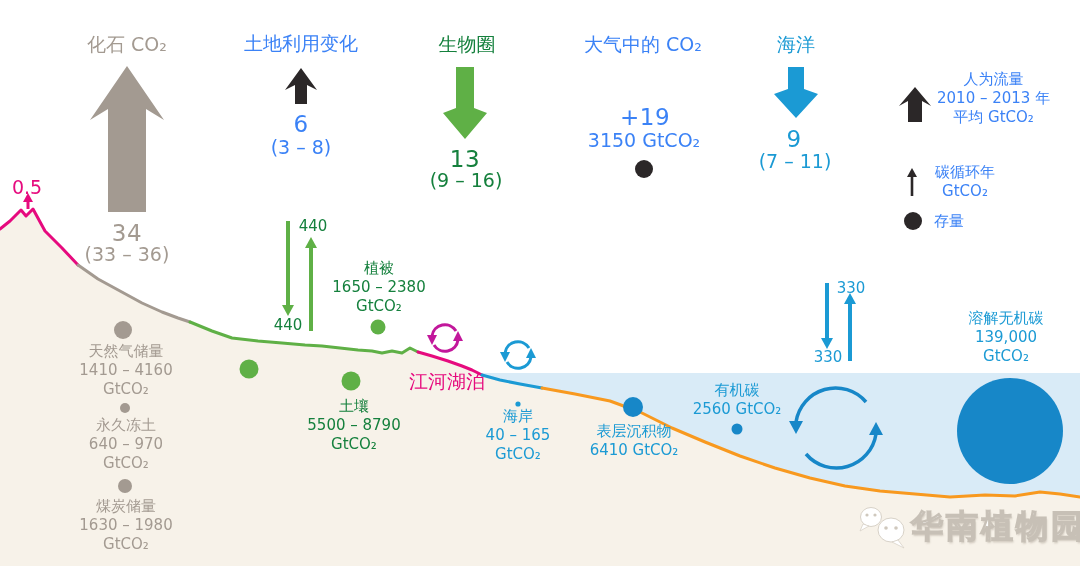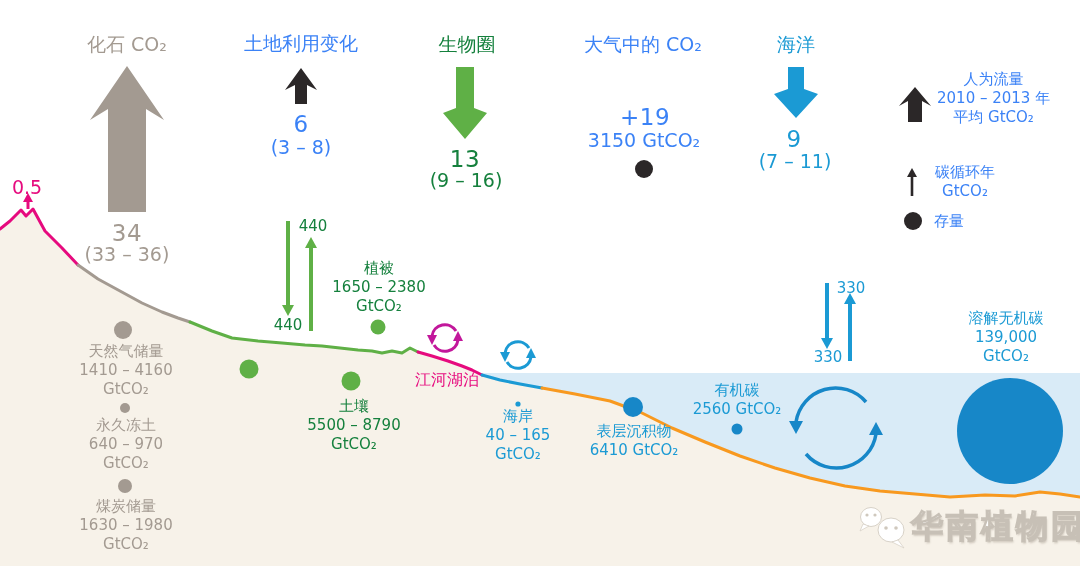--- a/index.html
+++ b/index.html
@@ -8,21 +8,21 @@
     font-family:"DejaVu Sans","Liberation Sans",sans-serif;
   }
   #scene{position:absolute;left:0;top:0;}
   .lbl{
     position:absolute;font-weight:normal;text-align:center;
     transform:translateX(-50%);white-space:nowrap;line-height:1.26;
   }
   .lla{transform:none;text-align:center;}
   .t23{font-size:23px;letter-spacing:.5px;}
   .t19{font-size:19px;}
-  .t16{font-size:16px;}
+  .t16{font-size:19px;}
   .t15{font-size:15px;}
   .t14{font-size:19px;}
   .gray{color:#a39a91;}
   .ink{color:#3b82f6;}
   .green{color:#15803d;}
   .blue{color:#1b9ad4;}
   .magenta{color:#e60a7e;text-align:right;}
   .wm{
     position:absolute;left:911px;top:505px;font-size:32px;font-weight:bold;
     letter-spacing:3px;color:rgba(255,255,255,.95);

